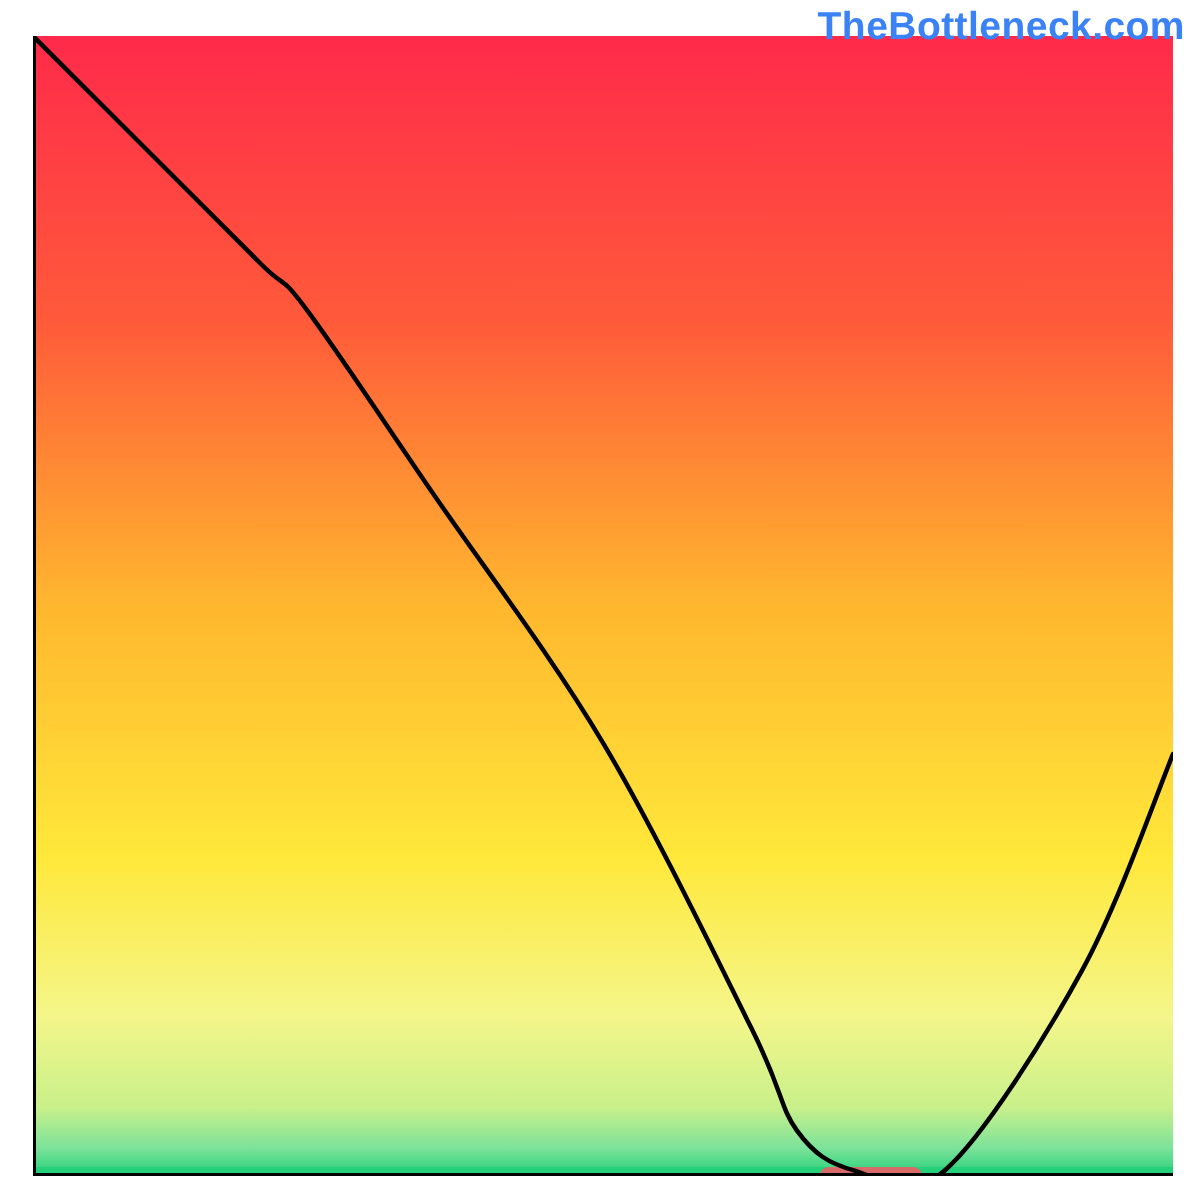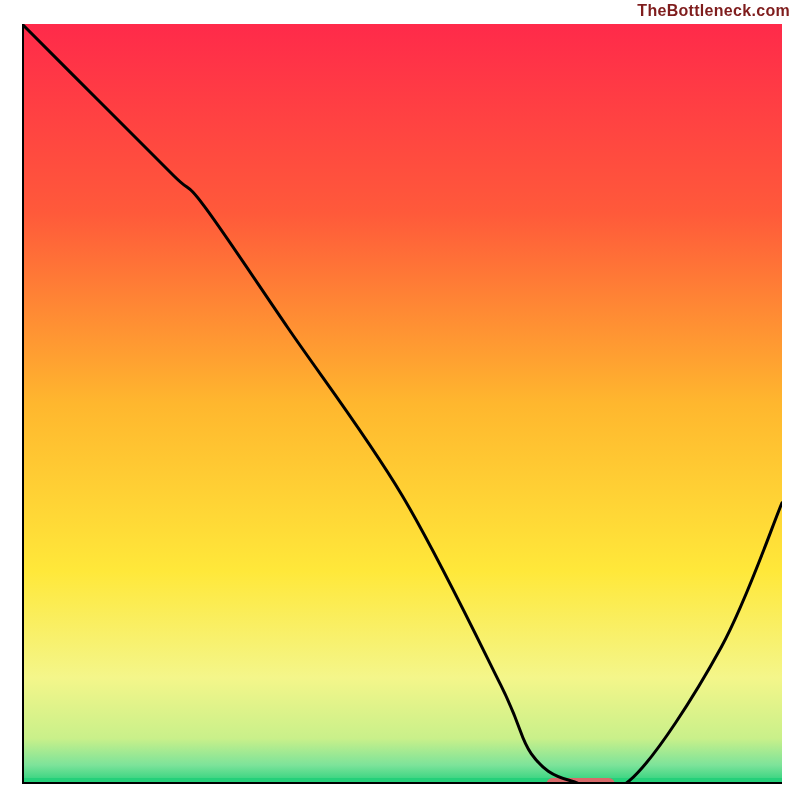--- a/index.html
+++ b/index.html
@@ -12,23 +12,23 @@
   }
   .container {
     position: relative;
     width: 800px;
     height: 800px;
   }
   .watermark {
     position: absolute;
     top: 2px;
     right: 10px;
-    font-size: 16px;
+    font-size: 26px;
     font-weight: bold;
-    color: #7f1d1d;
+    color: #3b82f6;
     letter-spacing: 0.3px;
     z-index: 10;
   }
   .plot-area {
     position: absolute;
     left: 22px;
     top: 24px;
     width: 760px;
     height: 760px;
   }

